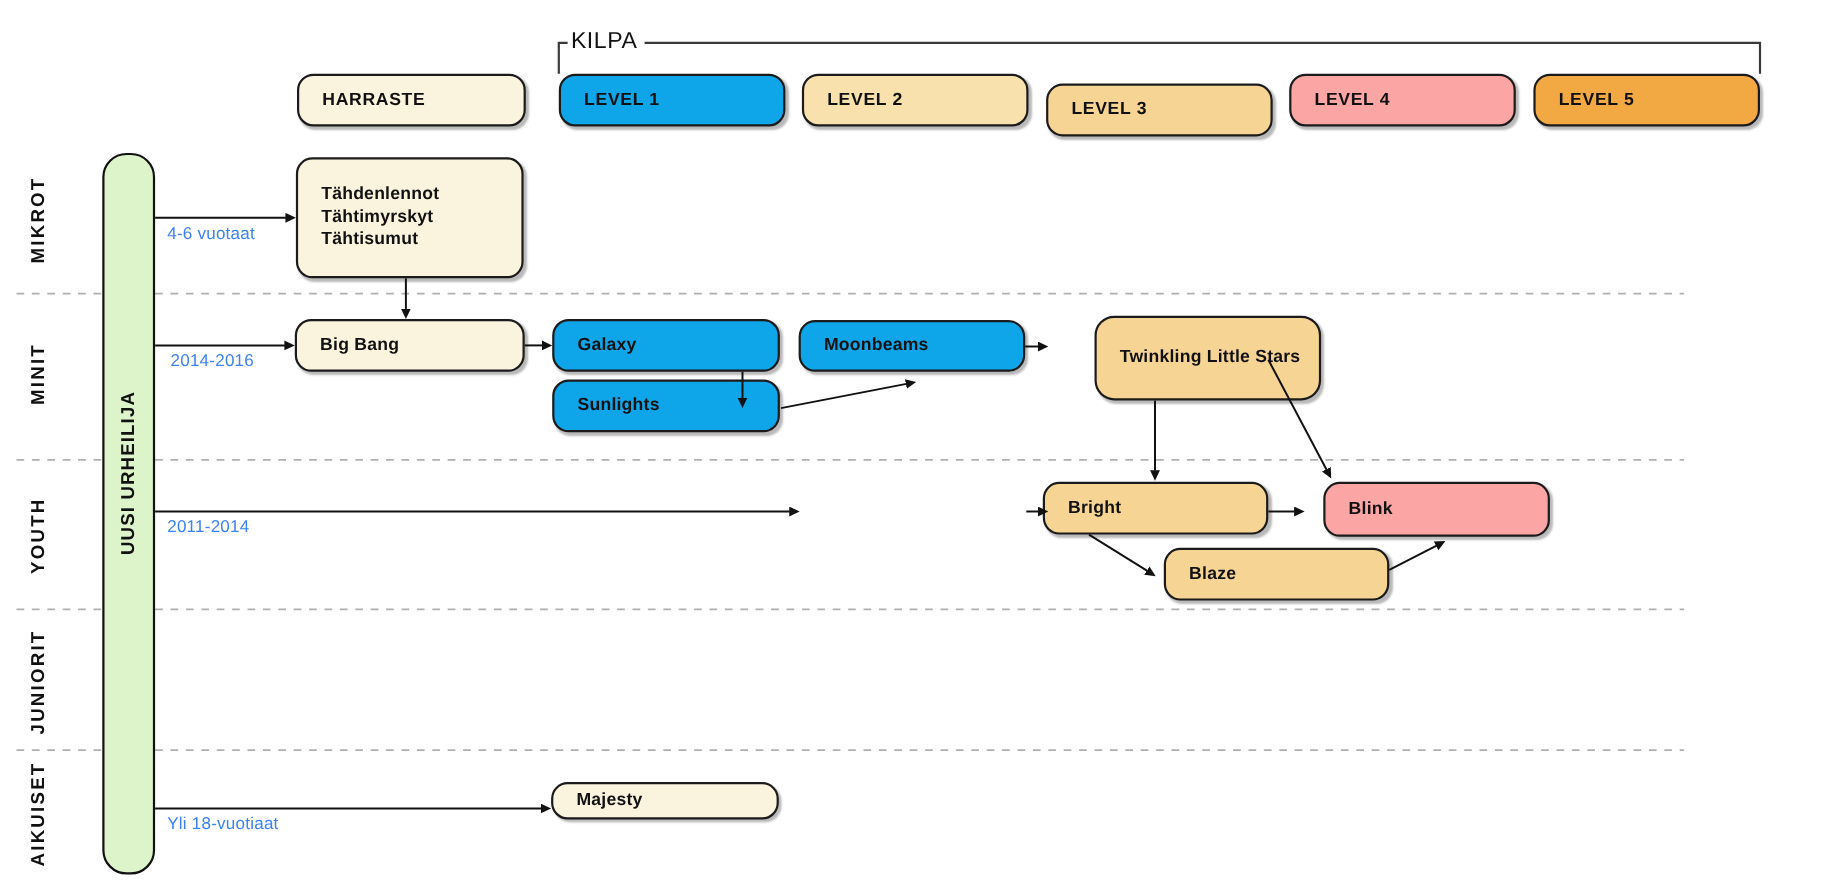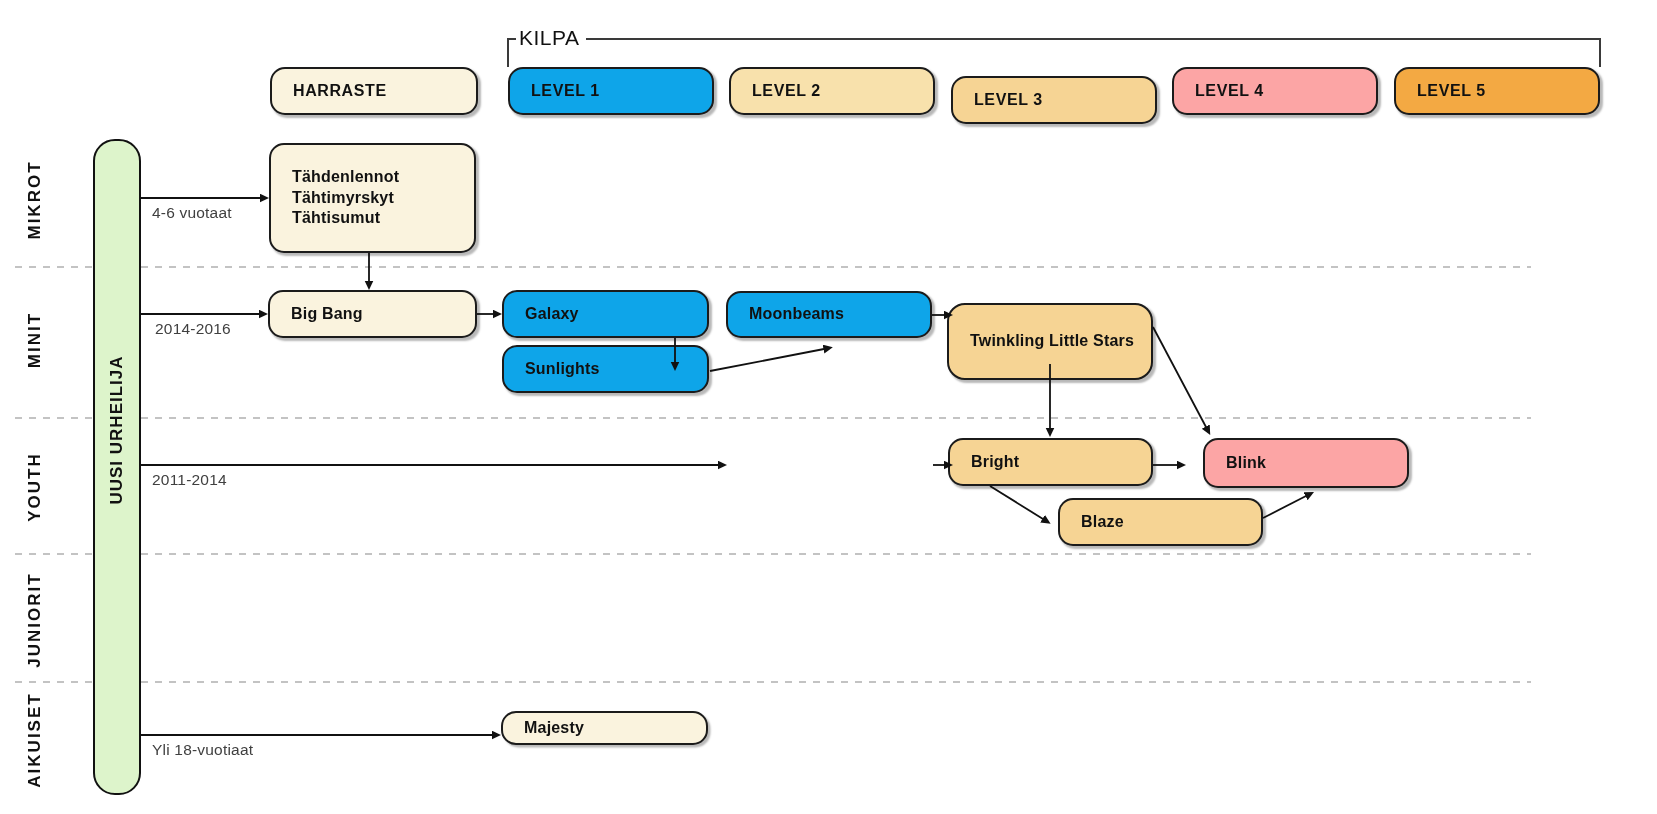--- a/index.html
+++ b/index.html
@@ -40,21 +40,21 @@
     position:absolute;white-space:nowrap;
     transform:translate(-50%,-50%) rotate(-90deg);
     font-weight:700;font-size:17px;letter-spacing:2px;color:#111;
   }
   .barlabel{
     position:absolute;white-space:nowrap;
     transform:translate(-50%,-50%) rotate(-90deg);
     font-weight:700;font-size:17px;letter-spacing:1px;color:#111;
   }
   .note{
-    position:absolute;font-size:15.5px;font-weight:400;color:#404040;
+    position:absolute;font-size:15.5px;font-weight:400;color:#3b82f6;
     white-space:nowrap;letter-spacing:0.2px;
   }
   .kilpa{
     position:absolute;left:519px;top:26px;
     font-size:21px;font-weight:400;letter-spacing:0.5px;
   }
   .mline{display:block;}
   .multiline{flex-direction:column;align-items:flex-start;justify-content:center;}
 </style>
 </head>
@@ -92,21 +92,21 @@
   <div class="node c1" style="left:268px;top:290px;width:209px;height:48px;">Big Bang</div>
 
   <div class="node c1 multiline" style="left:269px;top:143px;width:207px;height:110px;">
     <span class="mline">Tähdenlennot</span>
     <span class="mline">Tähtimyrskyt</span>
     <span class="mline">Tähtisumut</span>
   </div>
   <div class="node c2" style="left:502px;top:290px;width:207px;height:48px;">Galaxy</div>
   <div class="node c2" style="left:502px;top:345px;width:207px;height:48px;">Sunlights</div>
   <div class="node c2" style="left:726px;top:291px;width:206px;height:47px;">Moonbeams</div>
-  <div class="node c4" style="left:947px;top:287px;width:206px;height:77px;border-radius:18px;margin-top:16px;">Twinkling Little Stars</div>
+  <div class="node c4" style="left:995px;top:287px;width:206px;height:77px;border-radius:18px;">Twinkling Little Stars</div>
 
   <div class="node c4" style="left:948px;top:438px;width:205px;height:48px;">Bright</div>
   <div class="node c5" style="left:1203px;top:438px;width:206px;height:50px;">Blink</div>
   <div class="node c4" style="left:1058px;top:498px;width:205px;height:48px;">Blaze</div>
 
   <div class="node c1" style="left:501px;top:711px;width:207px;height:34px;">Majesty</div>
 
   <div class="note" style="left:152px;top:204px;">4-6 vuotaat</div>
   <div class="note" style="left:155px;top:320px;">2014-2016</div>
   <div class="note" style="left:152px;top:471px;">2011-2014</div>

